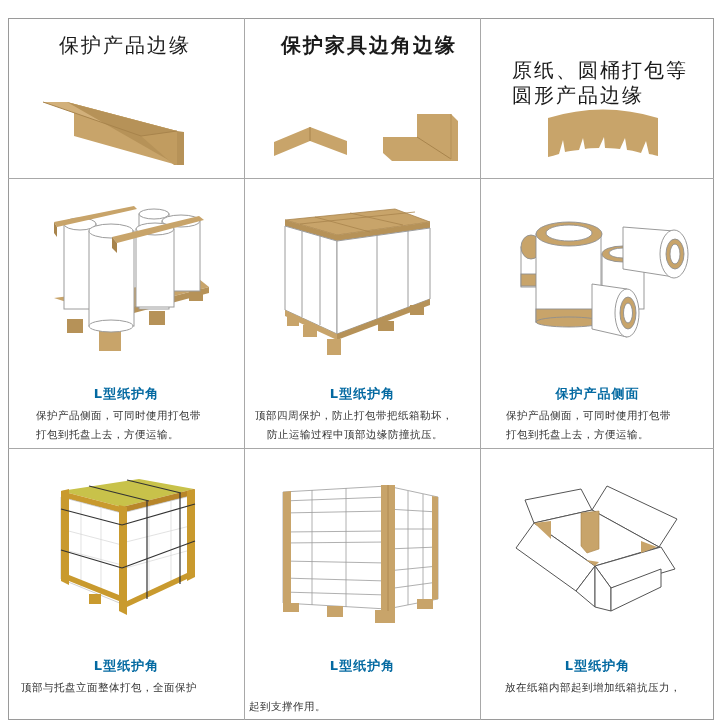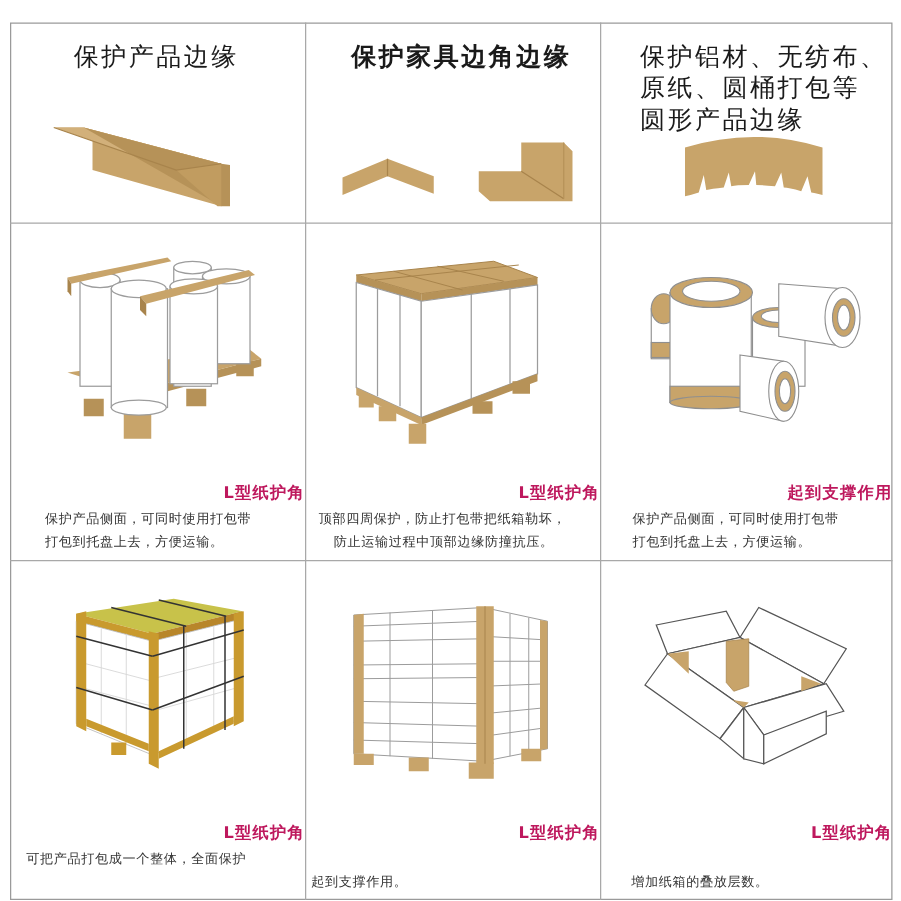--- a/index.html
+++ b/index.html
@@ -3,21 +3,21 @@
 <meta charset="utf-8">
 <style>
   html, body { margin:0; padding:0; background:#ffffff; }
   body { width:721px; height:721px; position:relative; overflow:hidden;
          font-family:"DejaVu Sans","Liberation Sans",sans-serif; color:#222; }
   .grid { position:absolute; left:8px; top:18px; width:706px; height:702px;
           border:1px solid #9a9a9a; box-sizing:border-box; }
   .vline, .hline { position:absolute; background:#a8a8a8; }
   .cell { position:absolute; overflow:hidden; }
   .top-title { position:absolute; font-size:20px; letter-spacing:2px; color:#1a1a1a; line-height:25px; }
-  .cap-title { position:absolute; width:100%; text-align:right; font-size:13px; font-weight:bold; color:#be185d; letter-spacing:1px; }
+  .cap-title { position:absolute; width:100%; text-align:center; font-size:13px; font-weight:bold; color:#0369a1; letter-spacing:1px; }
   .cap-desc { position:absolute; font-size:10.5px; color:#333; line-height:19px; letter-spacing:0.5px; white-space:nowrap; }
   svg { position:absolute; }
 </style>
 </head>
 <body>
 
 <div class="grid"></div>
 <div class="vline" style="left:244px;top:18px;width:1px;height:702px;"></div>
 <div class="vline" style="left:480px;top:18px;width:1px;height:702px;"></div>
 <div class="hline" style="left:8px;top:178px;width:706px;height:1px;"></div>
@@ -39,21 +39,20 @@
   <svg width="235" height="159" viewBox="0 0 235 159">
     <polygon points="29,123 65,108 102,122 102,136 65,122 29,137" fill="#c8a46a"></polygon>
     <line x1="65" y1="108" x2="65" y2="122" stroke="#a8844c"></line>
     <polygon points="178,95 206,95 213,102 213,142 147,142 138,134 138,118 172,118 172,95" fill="#c8a46a"></polygon>
     <line x1="172" y1="118" x2="206" y2="140" stroke="#a8844c"></line>
     <line x1="206" y1="95" x2="206" y2="140" stroke="#b69258"></line>
   </svg>
 </div>
 
 <div class="cell" style="left:481px;top:19px;width:233px;height:159px;">
-  <div class="top-title" style="left:31px;top:14px;">保护铝材、无纺布、</div>
   <div class="top-title" style="left:31px;top:39px;">原纸、圆桶打包等</div>
   <div class="top-title" style="left:31px;top:64px;">圆形产品边缘</div>
   <svg width="233" height="159" viewBox="0 0 233 159">
     <path d="M67,99 Q122,82 177,99 L177,137 Q170,135 168,135 L165,122 L160,134 Q150,131 146,131 L144,119 L139,130 Q128,129 124,129 L123,118 L118,129 Q108,129 104,130 L102,119 L98,131 Q88,132 84,133 L82,121 L78,135 Q72,137 67,138 Z" fill="#c8a46a"></path>
   </svg>
 </div>
 
 <div class="cell" style="left:9px;top:179px;width:235px;height:269px;">
   <svg width="235" height="200" viewBox="0 0 235 200">
 
@@ -137,21 +136,21 @@
       <ellipse cx="193" cy="75" rx="14" ry="24" fill="#fff"></ellipse>
       <ellipse cx="194" cy="75" rx="9" ry="15" fill="#c8a46a"></ellipse>
       <ellipse cx="194" cy="75" rx="5" ry="10" fill="#fff"></ellipse>
 
       <polygon points="111,105 146,110 146,158 111,150" fill="#fff"></polygon>
       <ellipse cx="146" cy="134" rx="12" ry="24" fill="#fff"></ellipse>
       <ellipse cx="147" cy="134" rx="8" ry="16" fill="#c8a46a"></ellipse>
       <ellipse cx="147" cy="134" rx="4.5" ry="10" fill="#fff"></ellipse>
     </g>
   </svg>
-  <div class="cap-title" style="top:206px;">起到支撑作用</div>
+  <div class="cap-title" style="top:206px;">保护产品侧面</div>
   <div class="cap-desc" style="left:25px;top:227px;">保护产品侧面，可同时使用打包带</div>
   <div class="cap-desc" style="left:25px;top:246px;">打包到托盘上去，方便运输。</div>
 </div>
 
 <div class="cell" style="left:9px;top:449px;width:235px;height:271px;">
   <svg width="235" height="200" viewBox="0 0 235 200">
     <polygon points="52,42 130,30 185,40 113,58" fill="#c8c24a"></polygon>
     <polygon points="52,42 113,58 113,64 52,48" fill="#c99a2e"></polygon>
     <polygon points="113,58 185,40 185,46 113,64" fill="#b8862a"></polygon>
     <polygon points="52,48 113,64 113,155 52,130" fill="#fff" stroke="#b0b0b0" stroke-width="0.6"></polygon>
@@ -179,21 +178,21 @@
       <line x1="138" y1="51" x2="138" y2="150"></line>
         <line x1="171" y1="44" x2="171" y2="135"></line>
       <line x1="52" y1="60" x2="113" y2="76"></line>
         <line x1="113" y1="76" x2="186" y2="55"></line>
       <line x1="52" y1="101" x2="113" y2="119"></line>
         <line x1="113" y1="119" x2="186" y2="92"></line>
     </g>
     <rect x="80" y="145" width="12" height="10" fill="#c99a2e"></rect>
   </svg>
   <div class="cap-title" style="top:208px;">L型纸护角</div>
-  <div class="cap-desc" style="left:12px;top:229px;">可把产品打包成一个整体，全面保护</div>
+  <div class="cap-desc" style="left:12px;top:229px;">顶部与托盘立面整体打包，全面保护</div>
 </div>
 
 <div class="cell" style="left:245px;top:449px;width:235px;height:271px;">
   <svg width="235" height="200" viewBox="0 0 235 200">
     <polygon points="38,43 142,37 142,160 38,154" fill="#fff" stroke="#9c9c9c" stroke-width="0.8"></polygon>
     <polygon points="142,37 193,48 193,150 142,160" fill="#fff" stroke="#9c9c9c" stroke-width="0.8"></polygon>
     <g stroke="#9c9c9c" stroke-width="0.8">
       <line x1="67" y1="41" x2="67" y2="156"></line>
         <line x1="101" y1="39" x2="101" y2="158"></line>
       <line x1="38" y1="52" x2="142" y2="48"></line>
@@ -237,14 +236,14 @@
       <polygon points="95,142 114,117 114,158"></polygon>
       <polygon points="114,117 130,139 130,162 114,158"></polygon>
       <polygon points="130,139 180,120 180,138 130,162"></polygon>
     </g>
     <polygon points="53,74 70,72 70,90" fill="#c8a46a"></polygon>
     <polygon points="100,64 118,62 118,100 106,104 100,97" fill="#c8a46a" stroke="#a8844c" stroke-width="0.6"></polygon>
     <polygon points="160,92 176,98 160,104" fill="#c8a46a"></polygon>
     <polygon points="105,111 118,113 114,117" fill="#c8a46a"></polygon>
   </svg>
   <div class="cap-title" style="top:208px;">L型纸护角</div>
-  <div class="cap-desc" style="left:24px;top:248px;">增加纸箱的叠放层数。</div>
+  <div class="cap-desc" style="left:24px;top:229px;">放在纸箱内部起到增加纸箱抗压力，</div>
 </div>
 
 </body></html>

